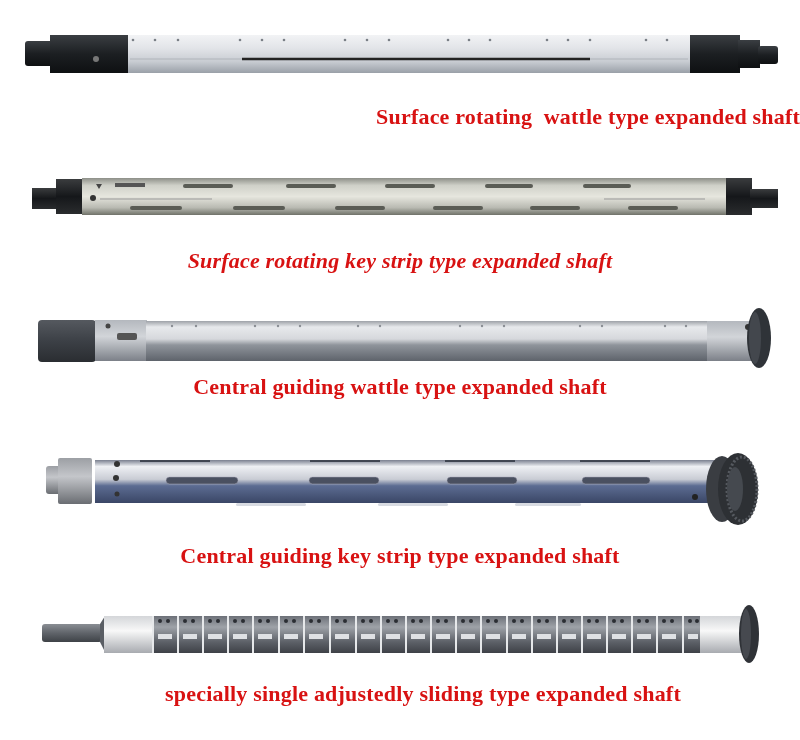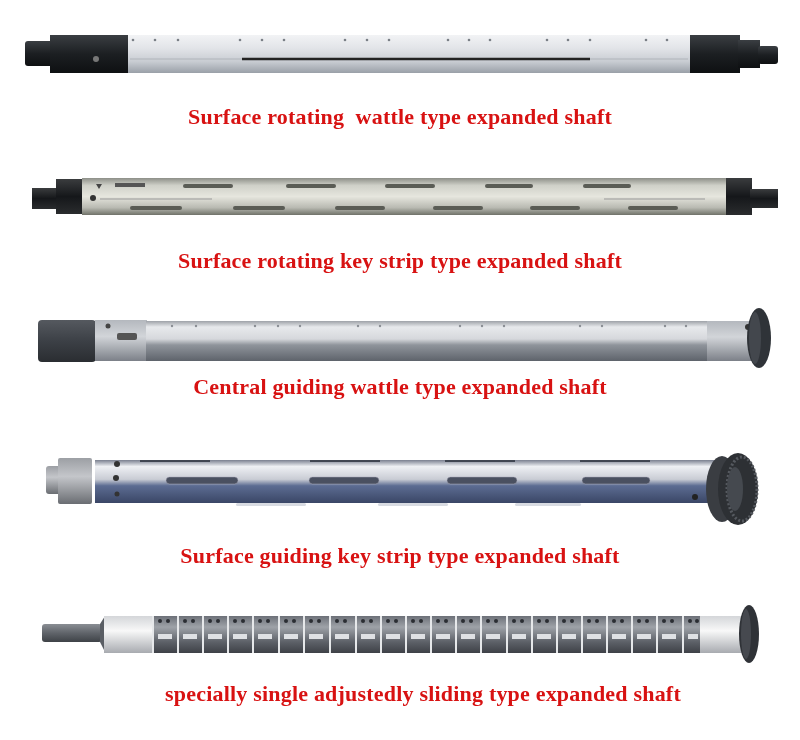--- a/index.html
+++ b/index.html
@@ -57,21 +57,21 @@
         <circle cx="568" cy="40" r="1.3"></circle>
         <circle cx="590" cy="40" r="1.3"></circle>
       <circle cx="646" cy="40" r="1.3"></circle>
         <circle cx="667" cy="40" r="1.3"></circle>
     </g>
     <rect x="690" y="35" width="50" height="38" fill="url(#gk)"></rect>
     <rect x="738" y="40" width="22" height="28" fill="url(#gk)"></rect>
     <rect x="758" y="46" width="20" height="18" rx="3" fill="url(#gk)"></rect>
   </svg>
 </div>
-<div class="caption" style="top:104px;">Surface rotating  wattle type expanded shaft</div>
+<div class="caption" style="top:104px;text-align:right;">Surface rotating  wattle type expanded shaft</div>
 
 <div class="shaft" style="top:175px;height:45px;">
   <svg width="800" height="45" viewBox="0 175 800 45">
     <defs>
       <linearGradient id="g2" x1="0" y1="0" x2="0" y2="1">
         <stop offset="0" stop-color="#8d8f88"></stop>
           <stop offset="0.2" stop-color="#cfd0c8"></stop>
         <stop offset="0.5" stop-color="#e6e6de"></stop>
           <stop offset="0.8" stop-color="#b9bab2"></stop>
           <stop offset="1" stop-color="#707269"></stop>
@@ -100,21 +100,21 @@
       <rect x="335" y="206" width="50" height="4" rx="2"></rect>
         <rect x="433" y="206" width="50" height="4" rx="2"></rect>
       <rect x="530" y="206" width="50" height="4" rx="2"></rect>
         <rect x="628" y="206" width="50" height="4" rx="2"></rect>
     </g>
     <line x1="604" y1="199" x2="705" y2="199" stroke="#999" stroke-width="1"></line>
     <rect x="726" y="178" width="26" height="37" fill="url(#gk2)"></rect>
     <rect x="750" y="189" width="28" height="19" fill="url(#gk2)"></rect>
   </svg>
 </div>
-<div class="caption" style="top:248px;">Surface rotating key strip type expanded shaft</div>
+<div class="caption" style="top:248px;font-style:italic;">Surface rotating key strip type expanded shaft</div>
 
 <div class="shaft" style="top:305px;height:65px;">
   <svg width="800" height="65" viewBox="0 305 800 65">
     <defs>
       <linearGradient id="g3" x1="0" y1="0" x2="0" y2="1">
         <stop offset="0" stop-color="#9ea2a8"></stop>
           <stop offset="0.15" stop-color="#e7e9ec"></stop>
         <stop offset="0.45" stop-color="#d6d8dc"></stop>
           <stop offset="0.6" stop-color="#8f949b"></stop>
           <stop offset="1" stop-color="#5e636b"></stop>
@@ -199,21 +199,21 @@
       <rect x="445" y="460" width="70" height="2"></rect>
         <rect x="580" y="460" width="70" height="2"></rect>
     </g>
     <circle cx="695" cy="497" r="3" fill="#222"></circle>
     <ellipse cx="722" cy="489" rx="16" ry="33" fill="#3a3d42"></ellipse>
     <ellipse cx="738" cy="489" rx="20" ry="36" fill="#2d3034"></ellipse>
     <ellipse cx="742" cy="489" rx="15" ry="32" fill="none" stroke="#55595f" stroke-width="3" stroke-dasharray="2 2"></ellipse>
     <ellipse cx="735" cy="489" rx="8" ry="22" fill="#45494f"></ellipse>
   </svg>
 </div>
-<div class="caption" style="top:543px;">Surface guiding key strip type expanded shaft</div>
+<div class="caption" style="top:543px;">Central guiding key strip type expanded shaft</div>
 
 <div class="shaft" style="top:600px;height:65px;">
   <svg width="800" height="65" viewBox="0 600 800 65">
     <defs>
       <linearGradient id="g5" x1="0" y1="0" x2="0" y2="1">
         <stop offset="0" stop-color="#6c7078"></stop>
           <stop offset="0.3" stop-color="#9ea2a8"></stop>
         <stop offset="0.7" stop-color="#5d6168"></stop>
           <stop offset="1" stop-color="#3e4147"></stop>
       </linearGradient>

